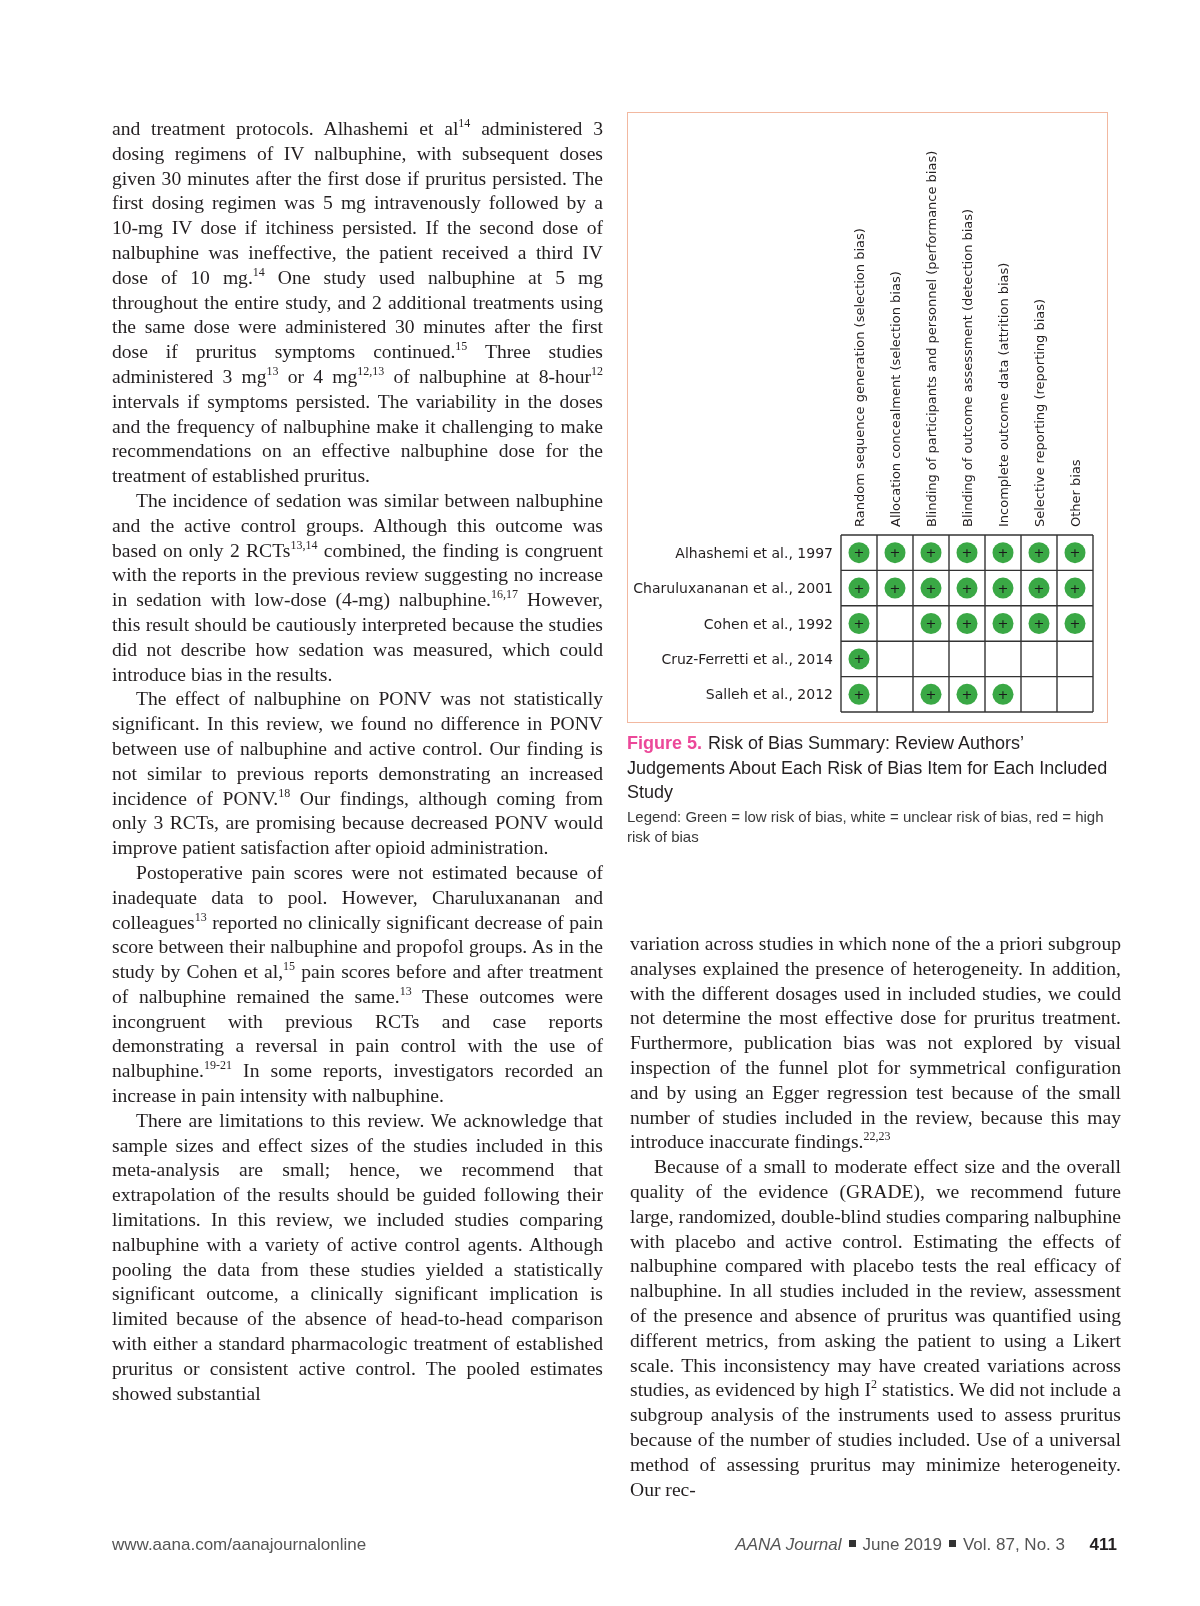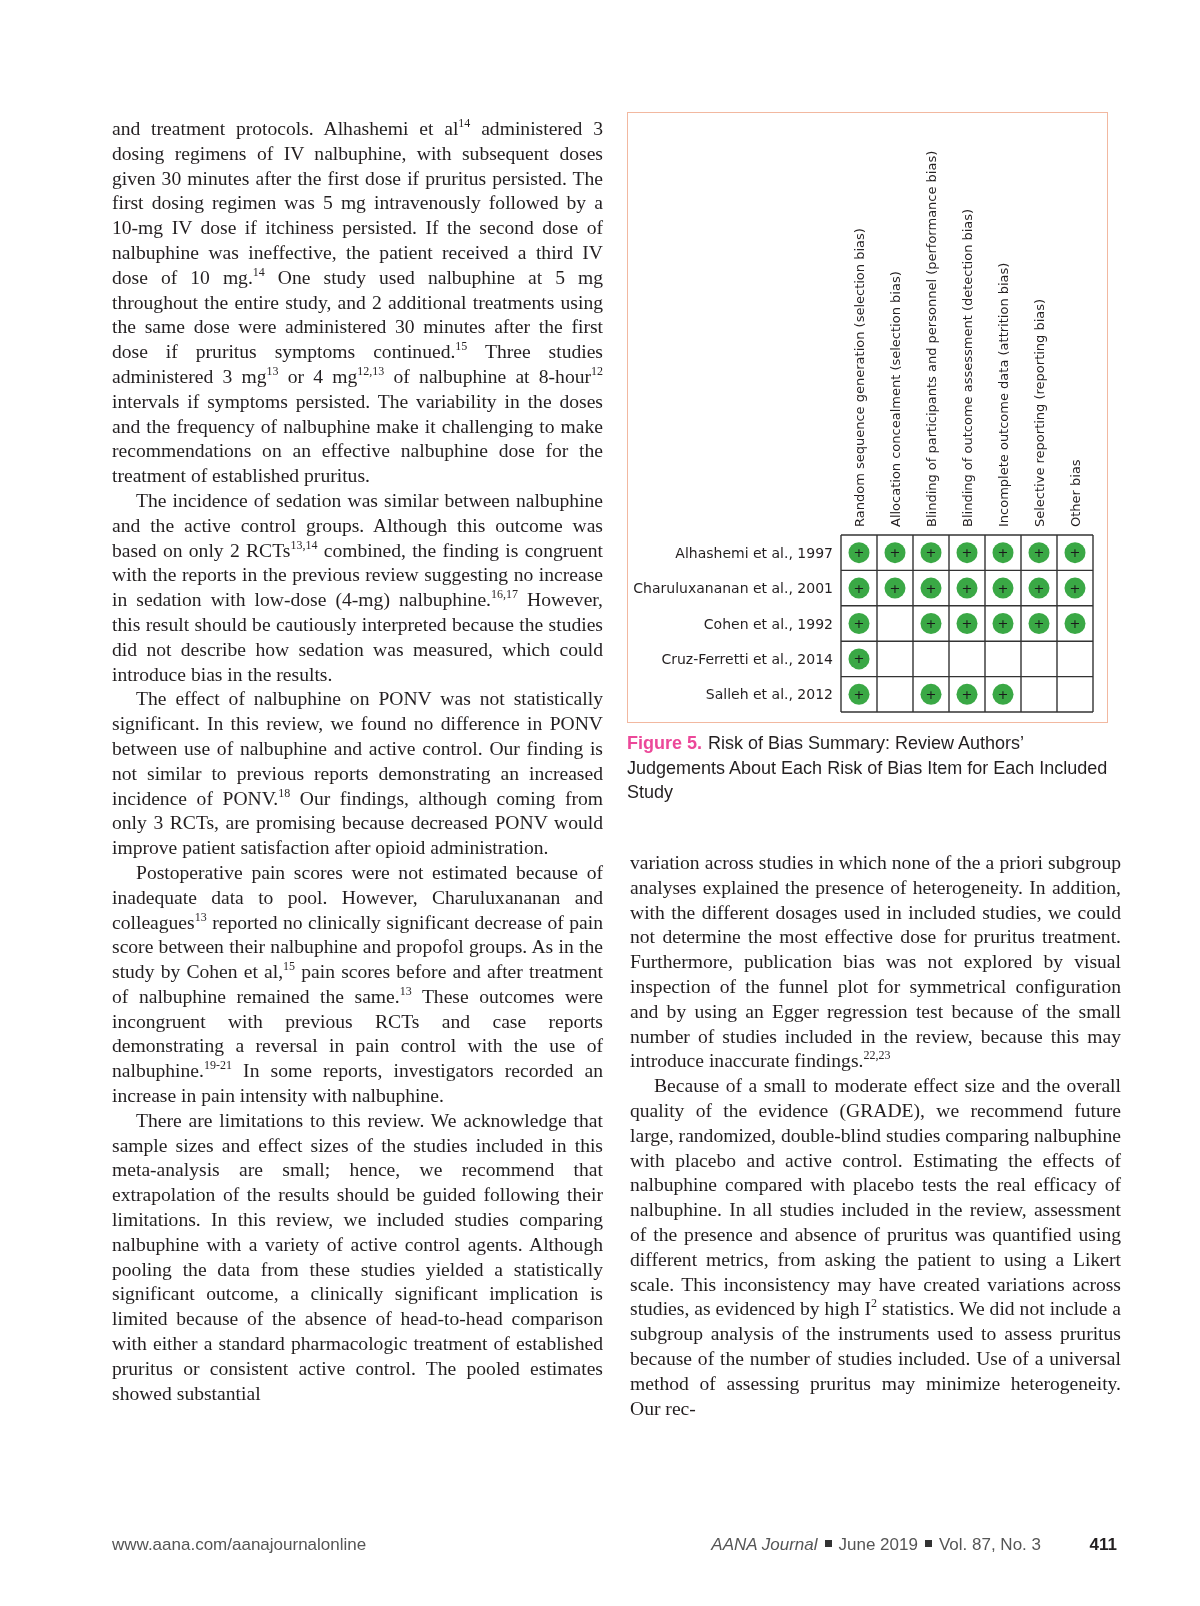--- a/index.html
+++ b/index.html
@@ -9,21 +9,21 @@
     font-family: "Liberation Serif", "DejaVu Serif", serif;
     font-size: 19.6px;
     line-height: 24.8px;
     text-align: justify;
     hyphens: manual;
   }
   .col p { margin: 0; text-indent: 0; }
   .col p.indent { text-indent: 24px; }
   .col sup { font-size: 12px; line-height: 0; vertical-align: 8px; font-family: Liberation Serif, serif; }
   #left-col { left: 112px; top: 117px; width: 491px; }
-  #right-col { left: 630px; top: 851px; width: 491px; }
+  #right-col { left: 630px; top: 932px; width: 491px; }
 
   #figure-box {
     position: absolute; left: 627px; top: 112px; width: 481px; height: 611px;
     border: 1.5px solid #f2b8a0; box-sizing: border-box; background: #fff;
   }
   #rob-svg { position: absolute; left: 0; top: 0; width: 481px; height: 611px; }
   .col-header { font-family: "DejaVu Sans", sans-serif; font-size: 13px; fill: #231f20; }
   .study-label { font-family: "DejaVu Sans", sans-serif; font-size: 14px; fill: #231f20; }
 
   #caption {
@@ -32,21 +32,21 @@
   }
   #caption .title { font-size: 18px; line-height: 24.5px; color: #231f20; }
   #caption .fig-label { color: #ec4899; font-weight: bold; margin-right: 6px; }
   #caption .legend { font-size: 15px; line-height: 20.5px; color: #3a3a3a; margin-top: 2px; }
 
   #footer {
     position: absolute; left: 112px; top: 1535px; width: 1005px; height: 26px;
     font-family: "Liberation Sans", "DejaVu Sans", sans-serif; font-size: 17px; color: #555; text-align: right;
   }
   #footer .url { position: absolute; left: 0; top: 0; }
-  #footer .journal { position: absolute; right: 76px; top: 0; }
+  #footer .journal { position: absolute; right: 52px; top: 0; }
   #footer .journal i { font-style: italic; }
   #footer .sq { display: inline-block; width: 7px; height: 7px; background: #333; margin: 0 7px; vertical-align: 3px; }
   #footer .page { position: absolute; right: 0; top: 0; font-weight: bold; color: #231f20; }
 </style>
 </head>
 <body>
 
 <div id="left-col" class="col">
     <p><span>and treatment protocols. Alhashemi et al</span><sup>14</sup><span> administered 3 dosing regimens of IV nalbuphine, with subsequent doses given 30 minutes after the first dose if pruritus per­sisted. The first dosing regimen was 5 mg intravenously followed by a 10-mg IV dose if itchiness persisted. If the second dose of nalbuphine was ineffective, the patient received a third IV dose of 10 mg.</span><sup>14</sup><span> One study used nalbuphine at 5 mg throughout the entire study, and 2 additional treatments using the same dose were adminis­tered 30 minutes after the first dose if pruritus symptoms continued.</span><sup>15</sup><span> Three studies administered 3 mg</span><sup>13</sup><span> or 4 mg</span><sup>12,13</sup><span> of nalbuphine at 8-hour</span><sup>12</sup><span> intervals if symptoms persisted. The variability in the doses and the frequency of nalbuphine make it challenging to make recommenda­tions on an effective nalbuphine dose for the treatment of established pruritus.</span></p>
     <p class="indent"><span>The incidence of sedation was similar between na­lbuphine and the active control groups. Although this outcome was based on only 2 RCTs</span><sup>13,14</sup><span> combined, the finding is congruent with the reports in the previous review suggesting no increase in sedation with low-dose (4-mg) nalbuphine.</span><sup>16,17</sup><span> However, this result should be cautiously interpreted because the studies did not de­scribe how sedation was measured, which could intro­duce bias in the results.</span></p>
@@ -135,19 +135,20 @@
       <line x1="213" y1="457.4" x2="465" y2="457.4" stroke="#333333" stroke-width="1.4"></line>
       <line x1="213" y1="492.8" x2="465" y2="492.8" stroke="#333333" stroke-width="1.4"></line>
       <line x1="213" y1="528.2" x2="465" y2="528.2" stroke="#333333" stroke-width="1.4"></line>
       <line x1="213" y1="563.6" x2="465" y2="563.6" stroke="#333333" stroke-width="1.4"></line>
       <line x1="213" y1="599" x2="465" y2="599" stroke="#333333" stroke-width="1.4"></line>
     </svg>
 </div>
 
 <div id="caption">
   <div class="title"><span class="fig-label">Figure 5.</span><span>Risk of Bias Summary: Review Authors’ Judgements About Each Risk of Bias Item for Each Included Study</span></div>
+  <div class="legend">Legend: Green = low risk of bias, white = unclear risk of bias, red = high risk of bias</div>
 </div>
 
 <div id="footer">
   <span class="url">www.aana.com/aanajournalonline</span>
   <span class="journal"><i>AANA Journal</i><span class="sq"></span><span>June 2019</span><span class="sq"></span><span>Vol. 87, No. 3</span></span>
   <span class="page">411</span>
 </div>
 
 </body></html>

